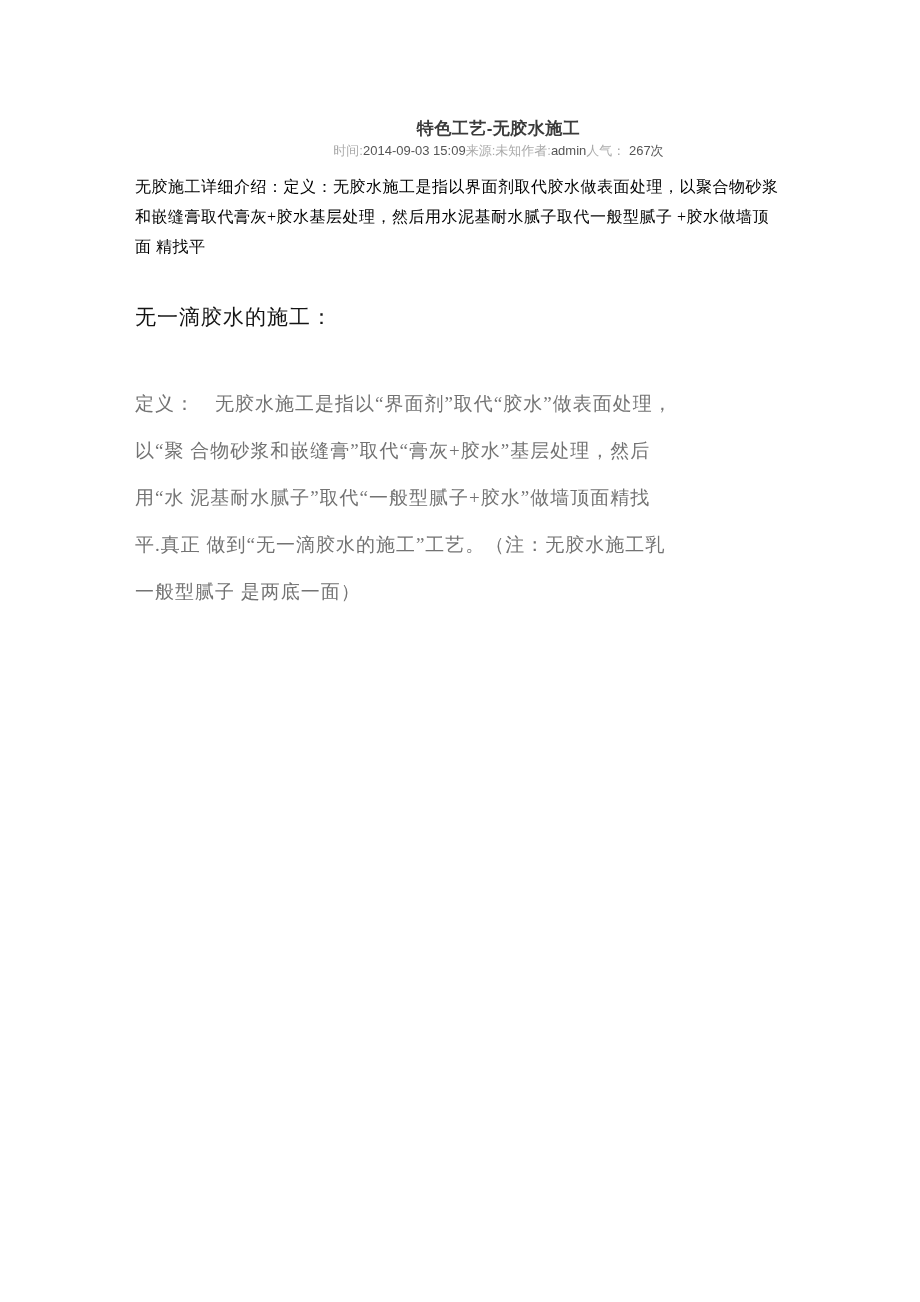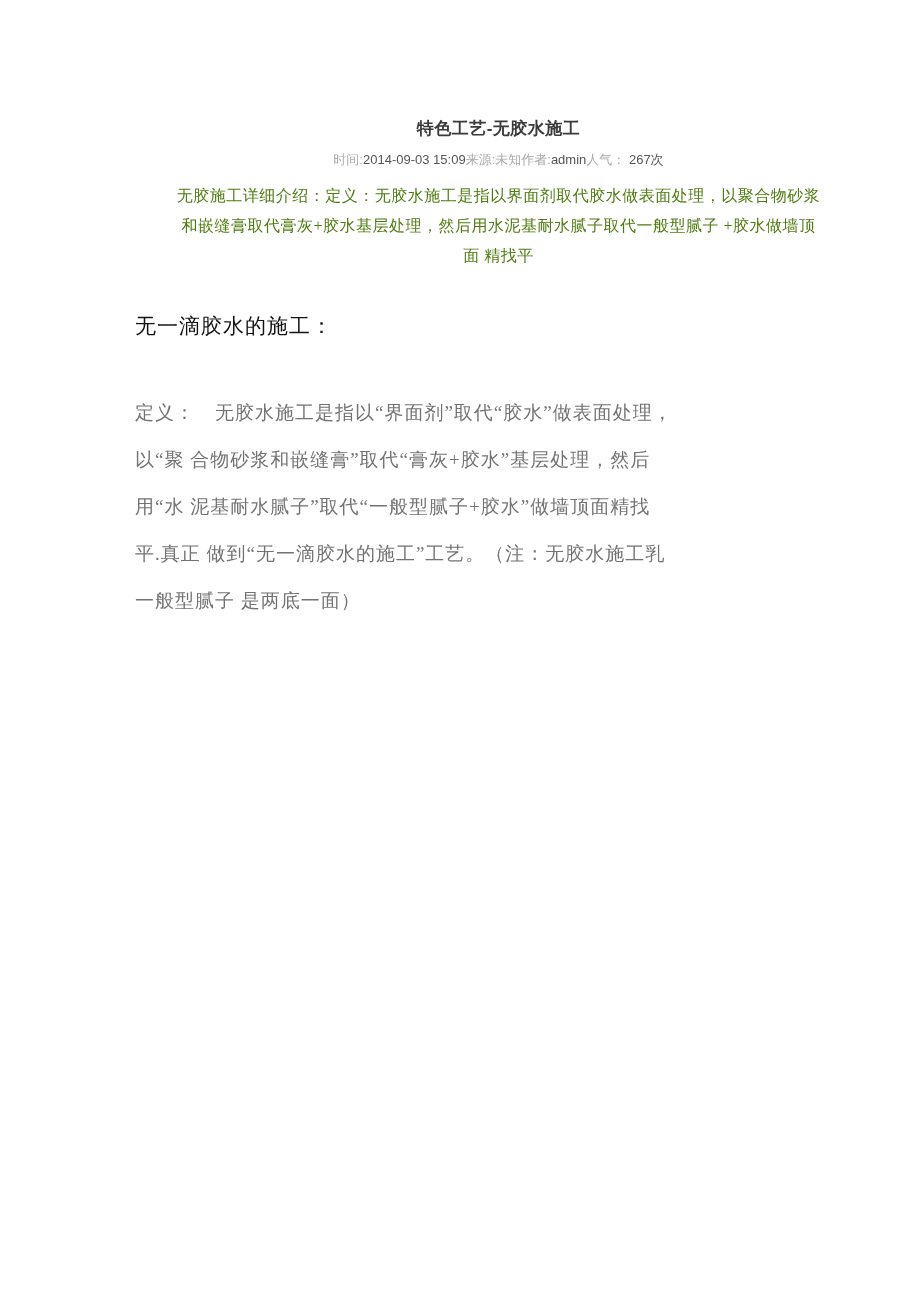--- a/index.html
+++ b/index.html
@@ -24,39 +24,38 @@
     margin: 0;
     font-family: "Liberation Sans", "DejaVu Sans", sans-serif;
     font-size: 17px;
     font-weight: bold;
     line-height: 22px;
     color: #3b3b3b;
     text-align: center;
     letter-spacing: 0.5px;
   }
   .meta {
-    margin-top: 11px;
+    margin-top: 2px;
     font-family: "Liberation Sans", "DejaVu Sans", sans-serif;
     font-size: 13px;
     line-height: 17px;
     color: #555555;
     text-align: center;
     white-space: nowrap;
   }
   .meta .muted {
     color: #aaaaaa;
   }
   .summary {
     margin: 13px 0 0 0;
     font-family: "Liberation Serif", "DejaVu Serif", serif;
     font-size: 16px;
     line-height: 30px;
-    color: #4d7c0f;
+    color: #000000;
     letter-spacing: 0.5px;
-    text-align: center;
   }
   .summary .line,
   .paragraph .line {
     display: block;
   }
   .section-heading {
     margin: 40px 0 0 0;
     font-family: "Liberation Serif", "DejaVu Serif", serif;
     font-size: 21px;
     font-weight: normal;

